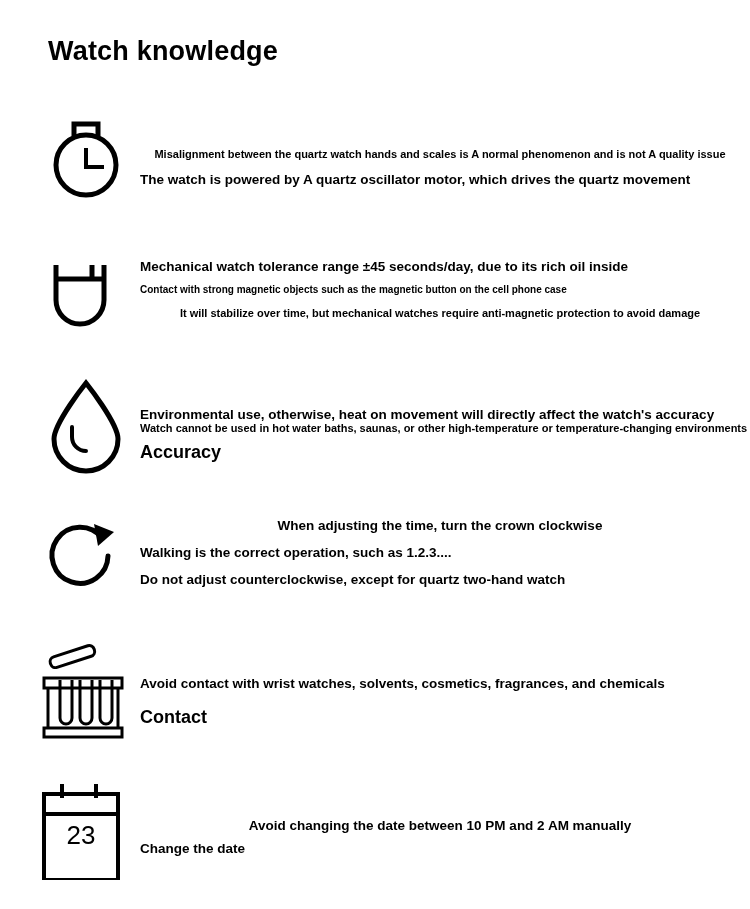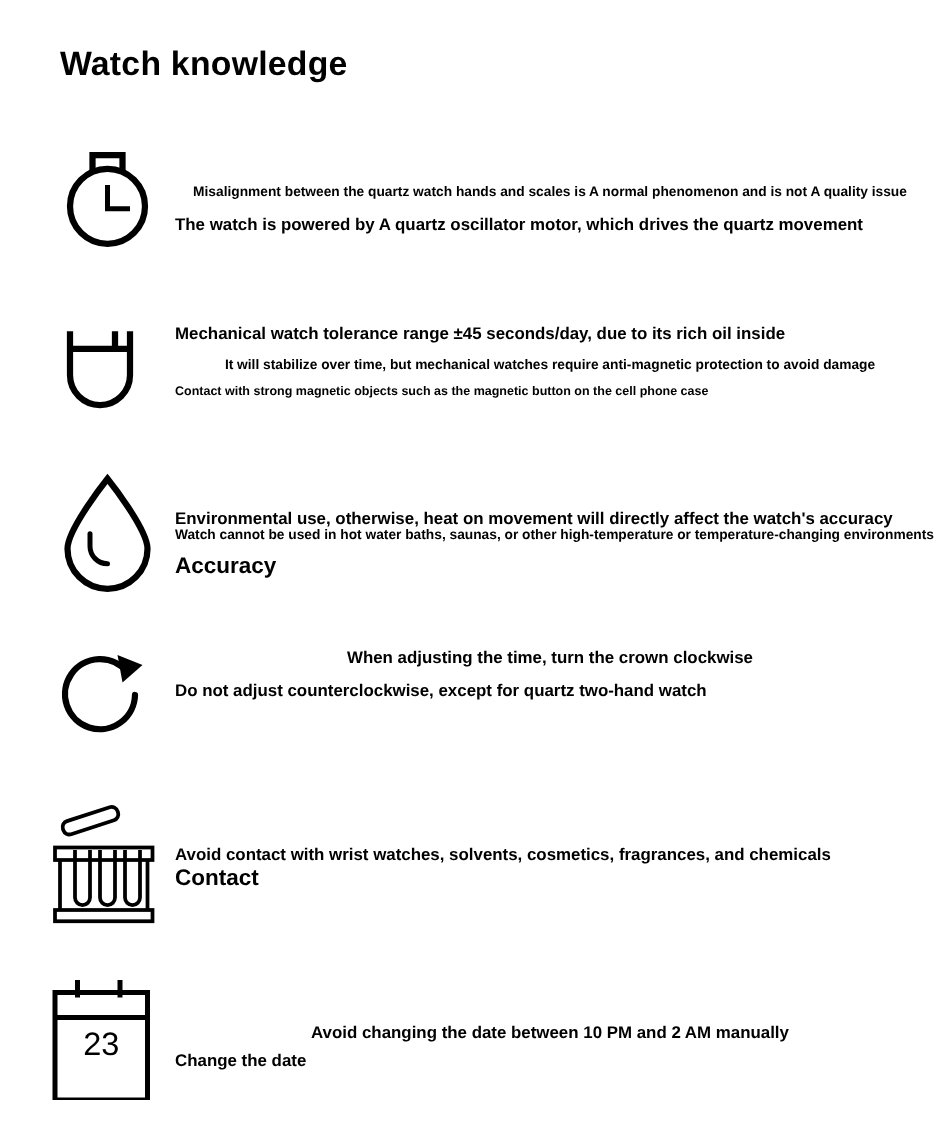--- a/index.html
+++ b/index.html
@@ -88,22 +88,22 @@
       <svg width="100" height="100" viewBox="0 0 100 100">
         <path d="M20 20 L20 55 A24 24 0 0 0 68 55 L68 20" fill="none" stroke="#000" stroke-width="5"></path>
         <line x1="20" y1="34" x2="44" y2="34" stroke="#000" stroke-width="5"></line>
         <line x1="68" y1="34" x2="44" y2="34" stroke="#000" stroke-width="0"></line>
         <line x1="56" y1="20" x2="56" y2="34" stroke="#000" stroke-width="5"></line>
         <line x1="44" y1="34" x2="68" y2="34" stroke="#000" stroke-width="5"></line>
       </svg>
     </div>
     <div class="lines" style="top:14px;">
       <span class="line t-md a-left">Mechanical watch tolerance range ±45 seconds/day, due to its rich oil inside</span>
+      <span class="line t-xs a-left" style="margin-top:10px;">Contact with strong magnetic objects such as the magnetic button on the cell phone case</span>
       <span class="line t-sm a-center" style="margin-top:12px;">It will stabilize over time, but mechanical watches require anti-magnetic protection to avoid damage</span>
-      <span class="line t-xs a-left" style="margin-top:10px;">Contact with strong magnetic objects such as the magnetic button on the cell phone case</span>
     </div>
   </div>
 
   <div class="section" style="top:375px;">
     <div class="icon-box" style="top:0;">
       <svg width="100" height="100" viewBox="0 0 100 100">
         <path d="M50 8 C50 8 18 48 18 64 A32 32 0 0 0 82 64 C82 48 50 8 50 8 Z" fill="none" stroke="#000" stroke-width="5"></path>
         <path d="M36 52 L36 62 A14 14 0 0 0 50 76" fill="none" stroke="#000" stroke-width="4" stroke-linecap="round"></path>
       </svg>
     </div>
@@ -116,20 +116,21 @@
 
   <div class="section" style="top:510px;">
     <div class="icon-box" style="top:0;">
       <svg width="100" height="100" viewBox="0 0 100 100">
         <path d="M66 28 A28 28 0 1 0 72 46" fill="none" stroke="#000" stroke-width="5" stroke-linecap="round"></path>
         <polygon points="58,14 78,22 62,36" fill="#000"></polygon>
       </svg>
     </div>
     <div class="lines" style="top:8px;">
       <span class="line t-md a-center">When adjusting the time, turn the crown clockwise</span>
+      <span class="line t-md a-left" style="margin-top:12px;">Walking is the correct operation, such as 1.2.3....</span>
       <span class="line t-md a-left" style="margin-top:12px;">Do not adjust counterclockwise, except for quartz two-hand watch</span>
     </div>
   </div>
 
   <div class="section" style="top:640px;">
     <div class="icon-box" style="top:0;">
       <svg width="100" height="100" viewBox="0 0 100 100">
 
         <g transform="rotate(-18 40 18)">
           <rect x="14" y="10" width="46" height="11" rx="5" fill="none" stroke="#000" stroke-width="3"></rect>
@@ -140,21 +141,21 @@
         <line x1="12" y1="48" x2="12" y2="88" stroke="#000" stroke-width="3"></line>
         <line x1="82" y1="48" x2="82" y2="88" stroke="#000" stroke-width="3"></line>
 
         <path d="M24 40 L24 78 A6 6 0 0 0 36 78 L36 40" fill="none" stroke="#000" stroke-width="3"></path>
         <path d="M44 40 L44 78 A6 6 0 0 0 56 78 L56 40" fill="none" stroke="#000" stroke-width="3"></path>
         <path d="M64 40 L64 78 A6 6 0 0 0 76 78 L76 40" fill="none" stroke="#000" stroke-width="3"></path>
       </svg>
     </div>
     <div class="lines" style="top:36px;">
       <span class="line t-md a-left">Avoid contact with wrist watches, solvents, cosmetics, fragrances, and chemicals</span>
-      <span class="line t-lg a-left" style="margin-top:1px;">Contact</span>
+      <span class="line t-lg a-left" style="margin-top:16px;">Contact</span>
     </div>
   </div>
 
   <div class="section" style="top:780px;">
     <div class="icon-box" style="top:0;">
       <svg width="100" height="100" viewBox="0 0 100 100">
         <line x1="26" y1="4" x2="26" y2="18" stroke="#000" stroke-width="4"></line>
         <line x1="60" y1="4" x2="60" y2="18" stroke="#000" stroke-width="4"></line>
         <rect x="8" y="14" width="74" height="86" fill="none" stroke="#000" stroke-width="4"></rect>
         <line x1="8" y1="34" x2="82" y2="34" stroke="#000" stroke-width="4"></line>

